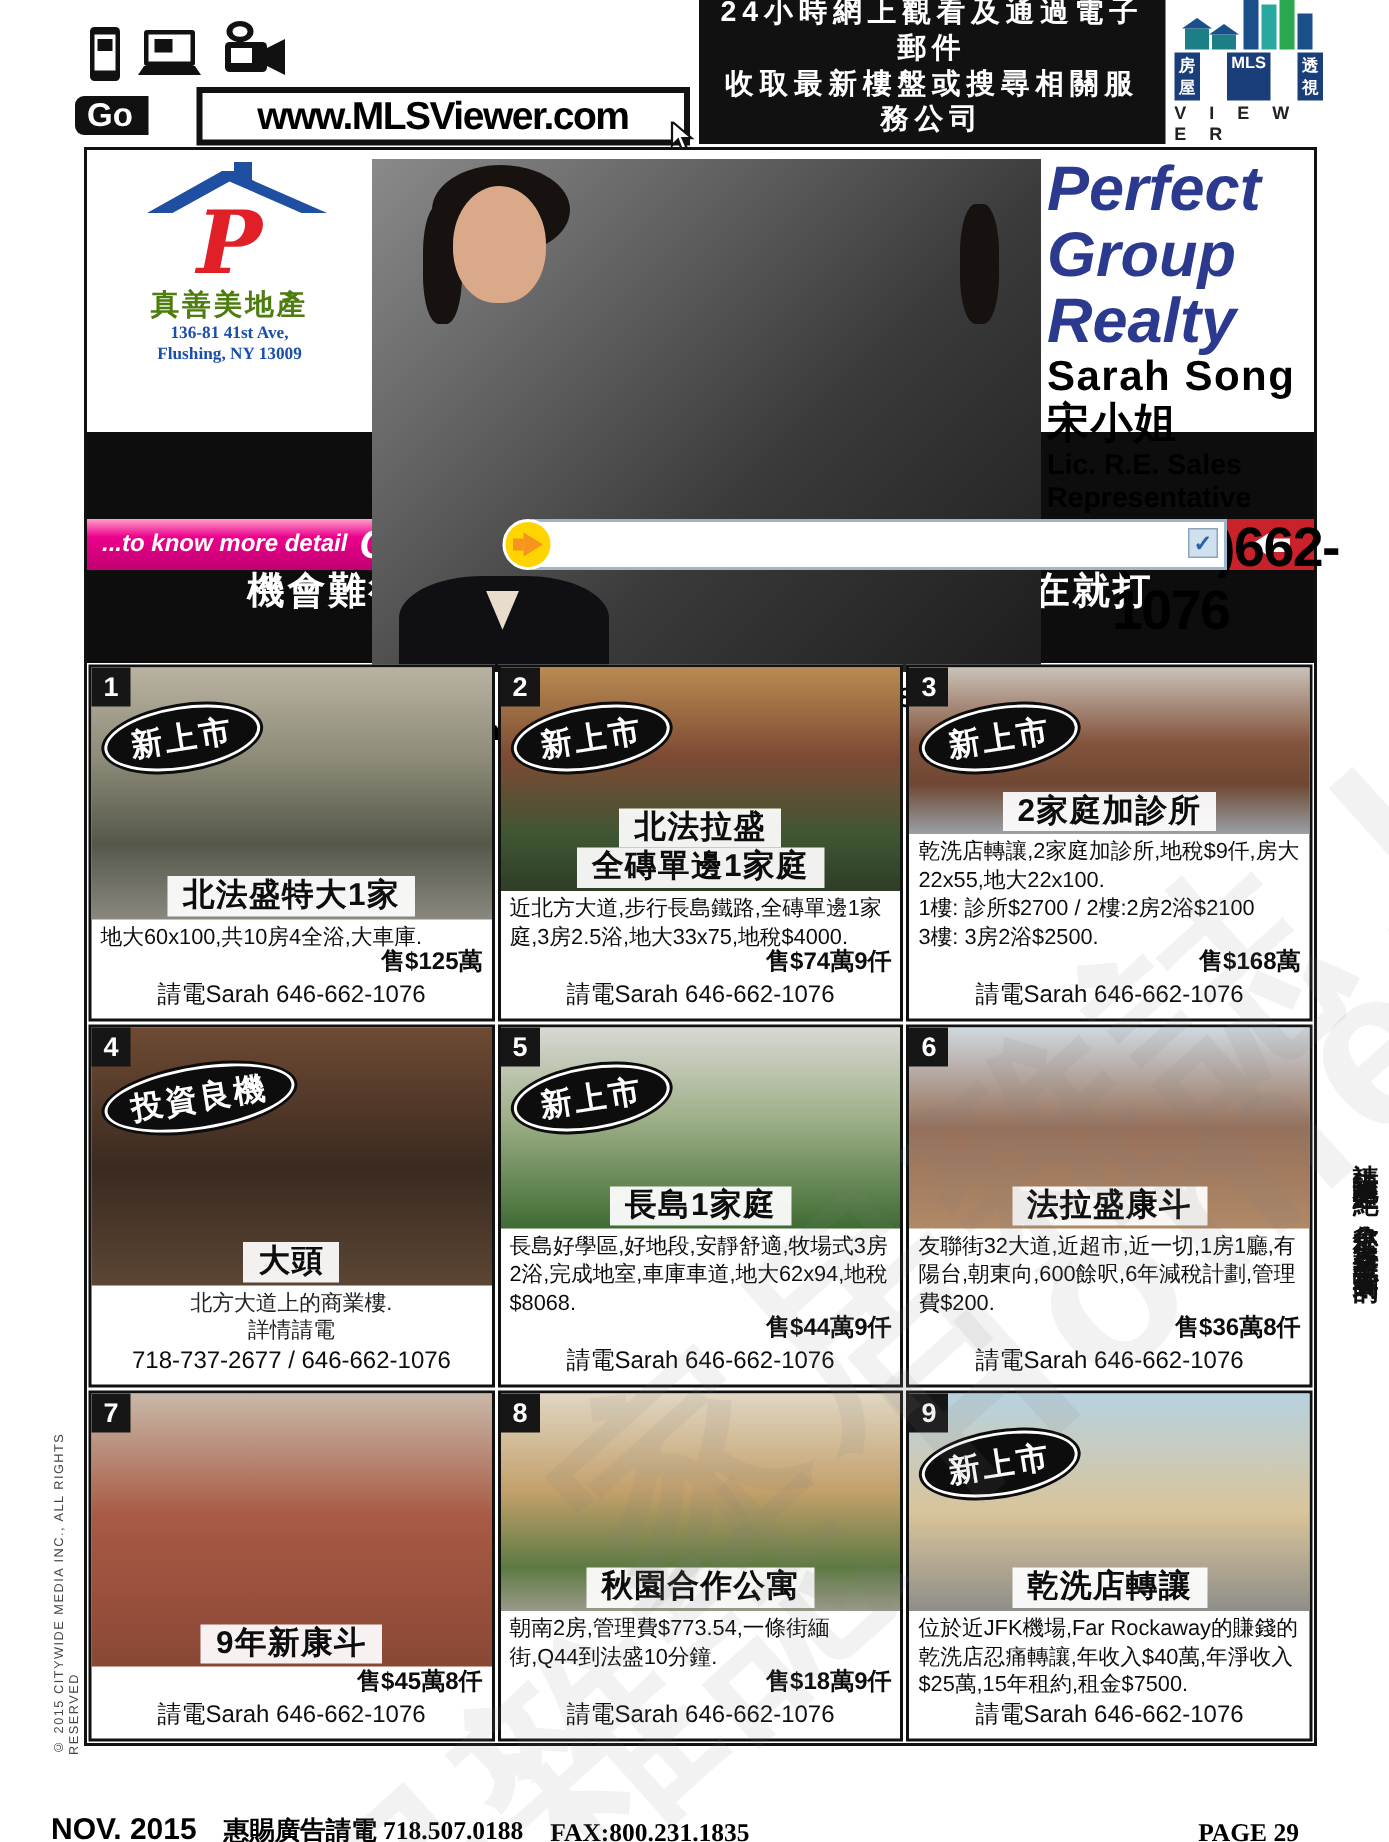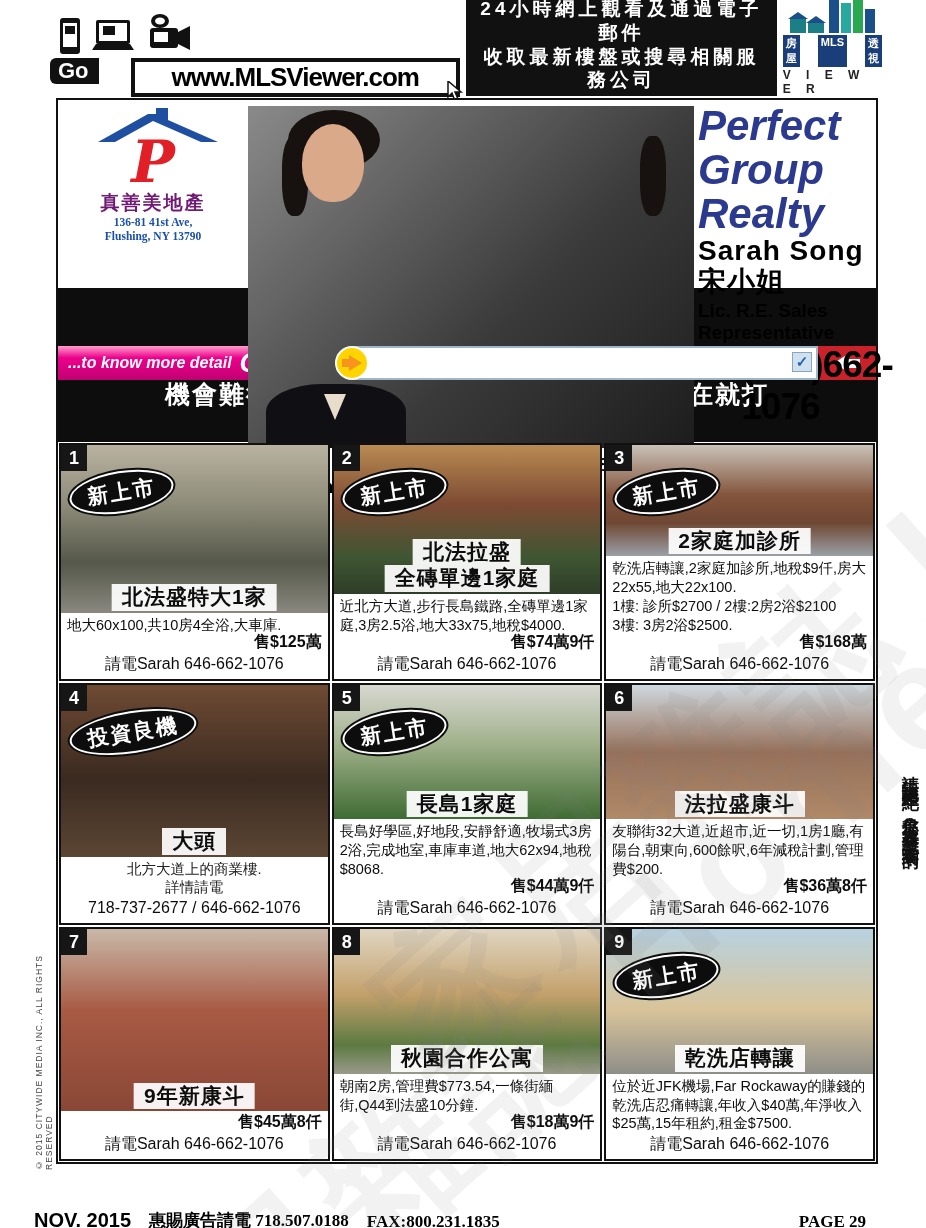--- a/index.html
+++ b/index.html
@@ -8,21 +8,21 @@
 
   
   .wm { position:absolute; font-weight:bold; color:rgba(130,130,130,0.10); white-space:nowrap; pointer-events:none; z-index:5; font-size:150px; letter-spacing:10px; }
   .wm1 { top:760px; left:-120px; transform:rotate(-42deg); }
   .wm2 { top:360px; left:180px; transform:rotate(-42deg); }
 
   
   .header { position:absolute; top:12px; left:50px; width:832px; height:84px; display:flex; align-items:flex-end; }
   .hdr-left { position:relative; width:410px; }
   .devices { position:absolute; top:-2px; left:8px; display:flex; gap:4px; align-items:flex-end; }
-  .go-row { display:flex; align-items:flex-start; height:38px; margin-top:44px;gap:32px; }
+  .go-row { display:flex; align-items:center; height:38px; margin-top:44px;gap:32px; }
   .go-box { background:#111; color:#fff; font-weight:bold; font-size:22px; display:flex; align-items:center; padding:0 10px 0 8px; border-radius:6px 0 0 6px; }
   .url-box { flex:1; border:4px solid #111; background:#fff; display:flex; align-items:center; justify-content:center; font-weight:bold; font-size:26px; letter-spacing:-1px; position:relative; }
   .cursor-ptr { position:absolute; right:-8px; bottom:-10px; }
   .hdr-right { flex:1; display:flex; flex-direction:column; align-items:flex-end; margin-left:6px; }
   .hdr-right-row { display:flex; align-items:flex-end; }
   .tagline { background:#111; color:#fff; font-weight:bold; font-size:19px; letter-spacing:4px; padding:4px 8px; line-height:1.25; text-align:center; }
   .mlslogo { width:112px; margin-left:6px; display:flex; flex-direction:column; align-items:center; }
   .mlslogo .bldgs { display:flex; align-items:flex-end; gap:2px; height:44px; }
   .bldg { width:10px; }
   .houses { display:flex; gap:2px; align-items:flex-end; margin-right:3px; }
@@ -33,21 +33,21 @@
   .viewer { font-size:12px; font-weight:bold; letter-spacing:6px; color:#222; margin-top:1px; }
 
   
   .ad { position:absolute; top:98px; left:56px; width:822px; height:1066px; border:2px solid #111; display:flex; flex-direction:column; background:#fff; }
 
   
   .agent { height:188px; display:grid; grid-template-columns:190px 1fr 178px; grid-template-rows:1fr 26px; position:relative; }
   .agent-logo { grid-row:1 / 3; display:flex; flex-direction:column; align-items:center; padding-top:8px; }
   .roof { position:relative; width:120px; height:34px; }
   .plett { font-family:"DejaVu Serif", serif; font-style:italic; font-weight:bold; font-size:58px; color:#e01f26; line-height:0.9; margin-top:-6px; }
-  .cname { color:#701a75; font-weight:bold; font-size:19px; letter-spacing:2px; margin-top:2px; }
+  .cname { color:#4d7c0f; font-weight:bold; font-size:19px; letter-spacing:2px; margin-top:2px; }
   .addr { color:#1a4faa; font-family:"Liberation Serif", serif; font-weight:bold; font-size:11.5px; text-align:center; line-height:1.2; }
   .agent-mid { display:flex; flex-direction:column; align-items:center; padding-top:4px; }
   .brokerage { font-family:Liberation Sans, sans-serif; font-style:italic; font-weight:bold; font-size:42px; color:#2b3a8f; line-height:1.05; }
   .agent-name { font-weight:bold; font-size:28px; letter-spacing:1px; line-height:1.1; }
   .lic { font-weight:bold; font-size:19px; margin-top:2px; }
   .cell { display:flex; align-items:baseline; gap:8px; margin-top:0px; }
   .cell .lbl { font-weight:bold; font-size:24px; }
   .cell .num { font-weight:bold; font-size:37px; letter-spacing:-1px; }
   .contact-row { grid-column:1 / 3; display:flex; justify-content:space-between; align-items:center; padding:0 10px 4px 8px; font-weight:bold; font-size:18.5px; }
   .portrait { grid-row:1 / 3; position:relative; margin:6px 4px 6px 0; background:linear-gradient(135deg,#8a8a8a,#3a3a3a 60%,#1d1d1d); overflow:hidden; }
@@ -193,21 +193,21 @@
       <div class="agent-logo">
         <div class="roof">
           <svg width="130" height="36" viewBox="0 0 130 36">
               <polygon points="5,34 55,6 63,6 63,0 75,0 75,12 125,34 108,34 60,13 22,34" fill="#1f4fa0"></polygon>
             </svg>
         </div>
         <div class="plett">P</div>
         <div class="cname">真善美地產</div>
         <div class="addr">
           <div>136-81 41st Ave,</div>
-          <div>Flushing, NY 13790</div>
+          <div>Flushing, NY 13009</div>
         </div>
       </div>
       <div class="agent-mid">
         <div class="brokerage">Perfect Group Realty</div>
         <div class="agent-name">Sarah Song  宋小姐</div>
         <div class="lic">Lic. R.E. Sales Representative</div>
         <div class="cell">
           <span class="lbl">Cell:</span>
           <span class="num">(646)662-1076</span>
         </div>

